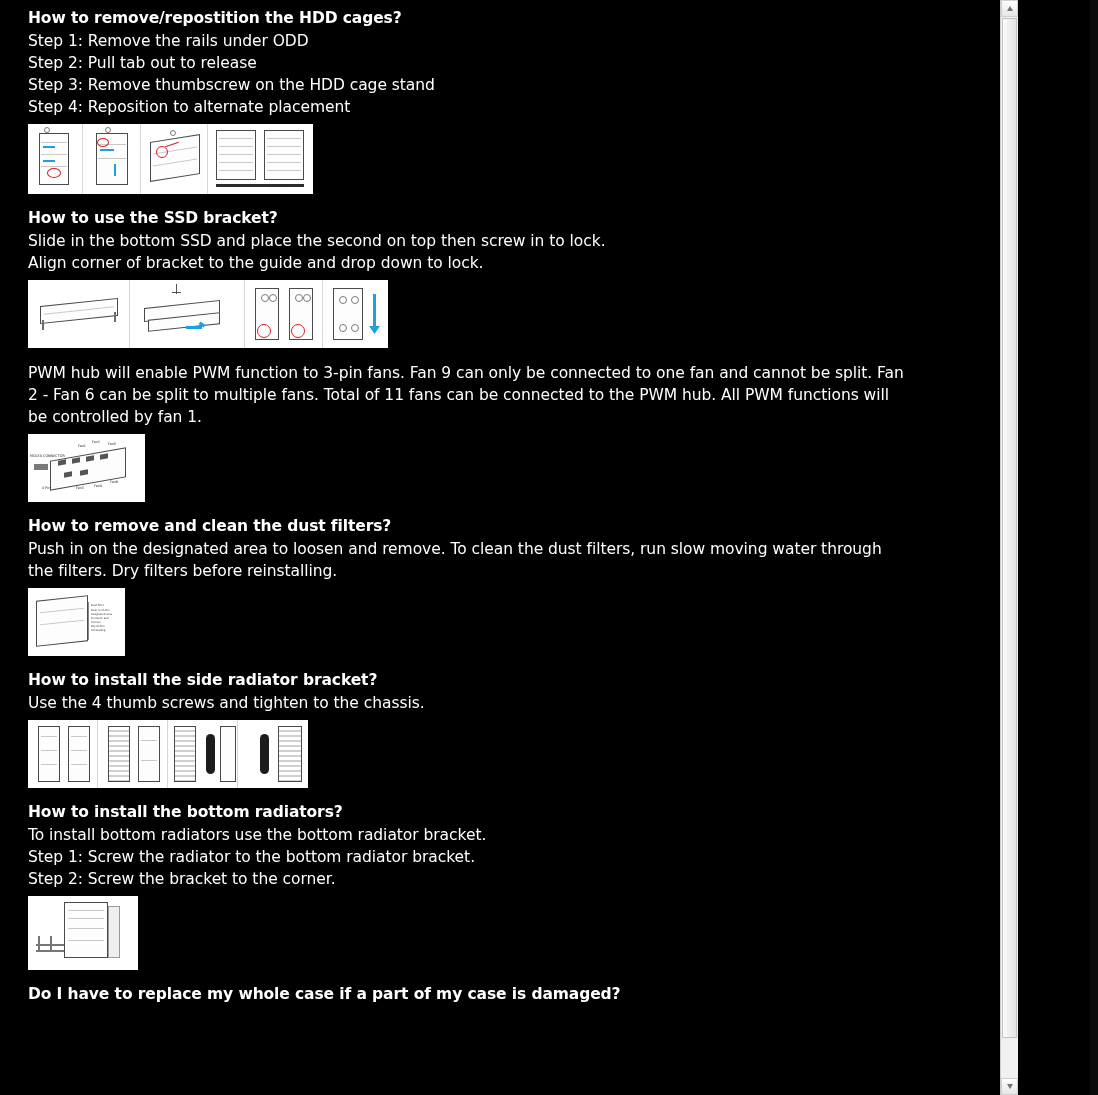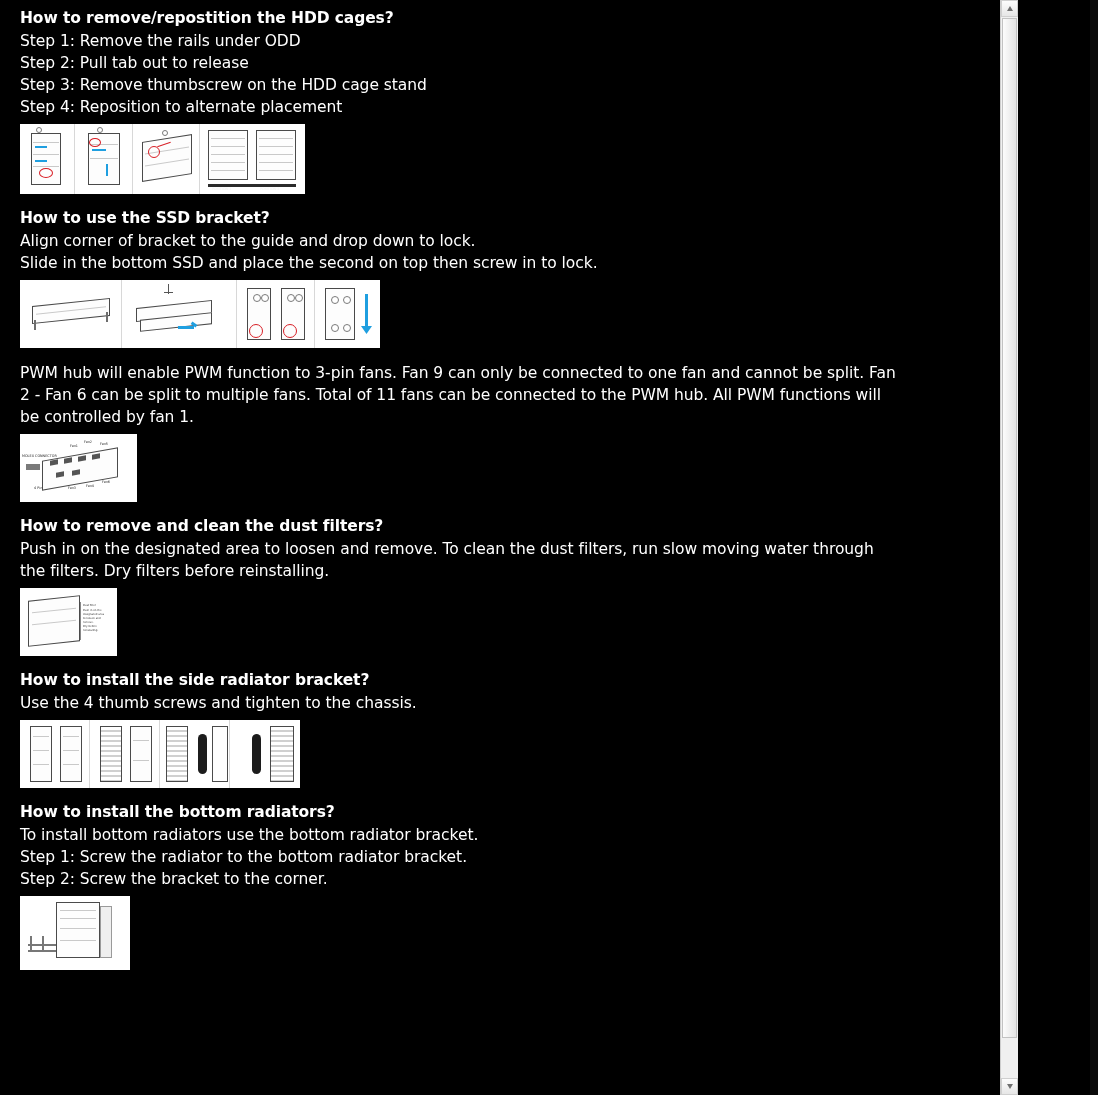--- a/index.html
+++ b/index.html
@@ -16,21 +16,21 @@
   }
   #page {
     position: relative;
     width: 1098px;
     height: 1095px;
     background: #000000;
   }
   
   #content {
     position: absolute;
-    left: 0;
+    left: 8px;
     top: 0;
     width: 904px;
     height: 1095px;
     overflow: hidden;
     padding: 8px 0 8px 20px;
     box-sizing: border-box;
   }
   .faq-item {
     margin-bottom: 14px;
   }
@@ -246,22 +246,22 @@
           <div class="dline" style="left:8px;top:60px;width:88px;height:3px;background:#2b2b2b;"></div>
           <div class="tiny-text" style="left:12px;top:63px;color:#f4f4f4;">POSITION 1</div>
           <div class="tiny-text" style="left:60px;top:63px;color:#f4f4f4;">POSITION 2</div>
         </div>
       </div>
     </div>
 
     <div class="faq-item">
       <div class="q">How to use the SSD bracket?</div>
       <div class="a">
+        <span class="line">Slide in the bottom SSD and place the second on top then screw in to lock.</span>
         <span class="line">Align corner of bracket to the guide and drop down to lock.</span>
-        <span class="line">Slide in the bottom SSD and place the second on top then screw in to lock.</span>
       </div>
       <div class="figure" id="fig-ssd">
         <div class="fig-cell" style="left:0;width:102px;">
           <div class="drawing" style="left:12px;top:22px;width:78px;height:18px;transform:skewY(-6deg);"></div>
           <div class="dline dlight" style="left:16px;top:30px;width:70px;height:1px;transform:skewY(-6deg);"></div>
           <div class="dline" style="left:14px;top:40px;width:2px;height:10px;"></div>
           <div class="dline" style="left:86px;top:32px;width:2px;height:10px;"></div>
         </div>
         <div class="fig-cell" style="left:102px;width:115px;">
           <div class="dline" style="left:46px;top:4px;width:1px;height:10px;background:#555;"></div>
@@ -389,20 +389,21 @@
         <div class="dline dlight" style="left:40px;top:44px;width:36px;height:1px;"></div>
         <div class="dline" style="left:80px;top:10px;width:12px;height:52px;background:#efefef;border:1px solid #9a9a9a;box-sizing:border-box;"></div>
         <div class="dline" style="left:8px;top:48px;width:28px;height:2px;background:#777;"></div>
         <div class="dline" style="left:8px;top:54px;width:28px;height:2px;background:#777;"></div>
         <div class="dline" style="left:10px;top:40px;width:2px;height:16px;background:#777;"></div>
         <div class="dline" style="left:22px;top:40px;width:2px;height:16px;background:#777;"></div>
       </div>
     </div>
 
     <div class="faq-item">
+      <div class="q">Do I have to replace my whole case if a part of my case is damaged?</div>
     </div>
 
   </div>
 
   <div id="scrollbar">
     <div id="sb-up">
       <div class="arrow-up"></div>
     </div>
     <div id="sb-thumb"></div>
     <div id="sb-down">

